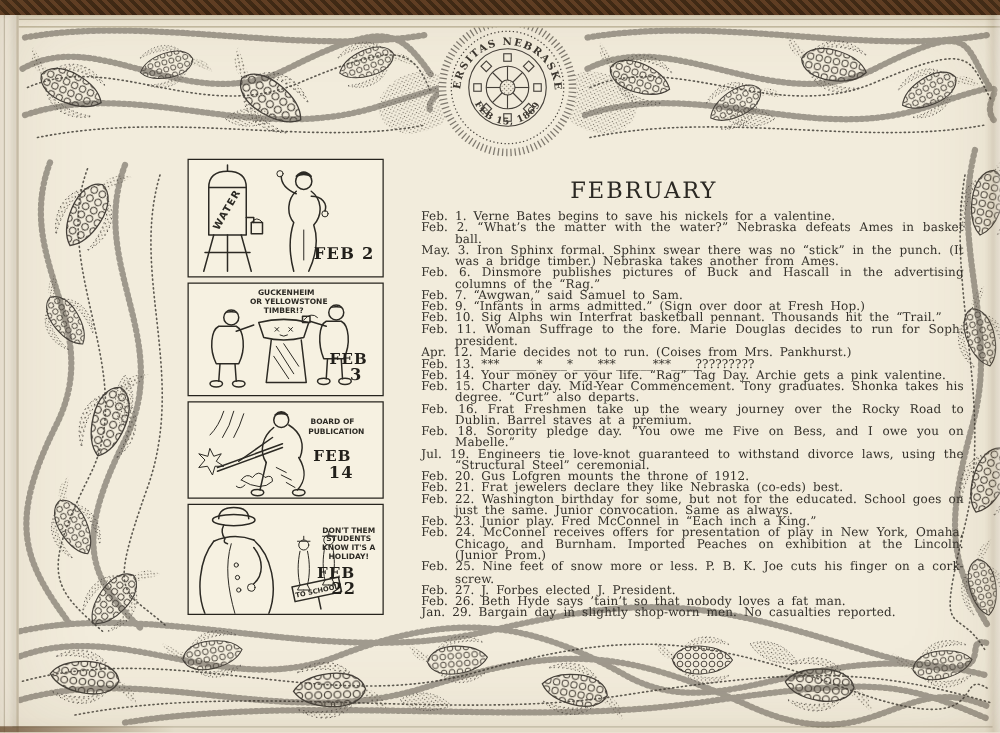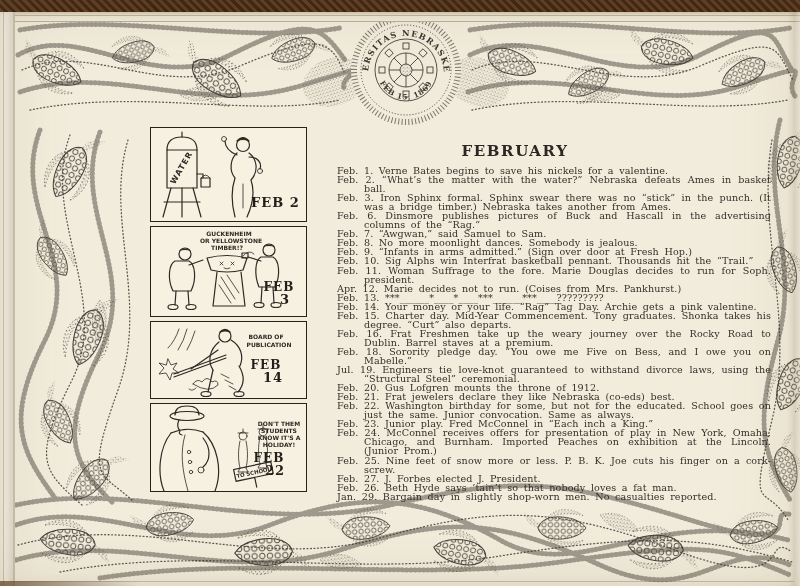--- a/index.html
+++ b/index.html
@@ -48,21 +48,21 @@
   .panel{border:1.7px solid #26231d;background:#f6f1e1;margin-bottom:4px;line-height:0;}
   .panel svg{display:block;}
   .ink{stroke:#2c2a24;fill:none;stroke-width:1.2;stroke-linecap:round;stroke-linejoin:round;}
   .ink-thin{stroke:#2c2a24;fill:none;stroke-width:0.8;stroke-linecap:round;}
   .lettering{font-family:"DejaVu Sans","Liberation Sans",sans-serif;font-weight:bold;fill:#2c2a24;}
   .feb-date{font-family:"DejaVu Serif","Liberation Serif",serif;font-weight:bold;fill:#211f1a;letter-spacing:1px;}
 
   
   .cal{position:absolute;left:337px;top:142px;width:434px;z-index:2;color:#33302a;}
   .cal-title{
-    font-weight:bold;font-size:15px;letter-spacing:1.6px;text-align:center;
+    font-weight:normal;font-size:18px;letter-spacing:1.6px;text-align:center;
     transform:translateX(-39px);margin:0 0 6px 0;color:#2b2823;
   }
   .entries{margin:0;}
   .entry{
     font-size:9.6px;line-height:9.05px;text-align:justify;
     padding-left:27px;text-indent:-27px;word-spacing:2.4px;letter-spacing:.1px;
   }
 </style>
 </head>
 <body>
@@ -350,24 +350,23 @@
       </g>
     </svg>
   </div>
 </div>
 
 <div class="cal">
   <h1 class="cal-title">FEBRUARY</h1>
   <div class="entries">
       <div class="entry"><span>Feb. 1. </span>Verne Bates begins to save his nickels for a valentine.</div>
       <div class="entry"><span>Feb. 2. </span>“What’s the matter with the water?”  Nebraska defeats Ames in basket ball.</div>
-      <div class="entry"><span>Feb. 3. </span>Iron Sphinx formal.  Sphinx swear there was no “stick” in the punch.  (It was a bridge timber.)  Nebraska takes another from Ames.</div>
+      <div class="entry"><span>May. 3. </span>Iron Sphinx formal.  Sphinx swear there was no “stick” in the punch.  (It was a bridge timber.)  Nebraska takes another from Ames.</div>
       <div class="entry"><span>Feb. 6. </span>Dinsmore publishes pictures of Buck and Hascall in the advertising columns of the “Rag.”</div>
       <div class="entry"><span>Feb. 7. </span>“Awgwan,” said Samuel to Sam.</div>
-      <div class="entry"><span>Feb. 8. </span>No more moonlight dances.  Somebody is jealous.</div>
       <div class="entry"><span>Feb. 9. </span>“Infants in arms admitted.”  (Sign over door at Fresh Hop.)</div>
       <div class="entry"><span>Feb. 10. </span>Sig Alphs win Interfrat basketball pennant.  Thousands hit the “Trail.”</div>
       <div class="entry"><span>Feb. 11. </span>Woman Suffrage to the fore.  Marie Douglas decides to run for Soph. president.</div>
       <div class="entry"><span>Apr. 12. </span>Marie decides not to run.  (Coises from Mrs. Pankhurst.)</div>
       <div class="entry"><span>Feb. 13. </span>***______*____*____***______***____?????????</div>
       <div class="entry"><span>Feb. 14. </span>Your money or your life.  “Rag” Tag Day.  Archie gets a pink valentine.</div>
       <div class="entry"><span>Feb. 15. </span>Charter day.  Mid-Year Commencement.  Tony graduates.  Shonka takes his degree.  “Curt” also departs.</div>
       <div class="entry"><span>Feb. 16. </span>Frat Freshmen take up the weary journey over the Rocky Road to Dublin.  Barrel staves at a premium.</div>
       <div class="entry"><span>Feb. 18. </span>Sorority pledge day.  “You owe me Five on Bess, and I owe you on Mabelle.”</div>
       <div class="entry"><span>Jul. 19. </span>Engineers tie love-knot guaranteed to withstand divorce laws, using the “Structural Steel” ceremonial.</div>

